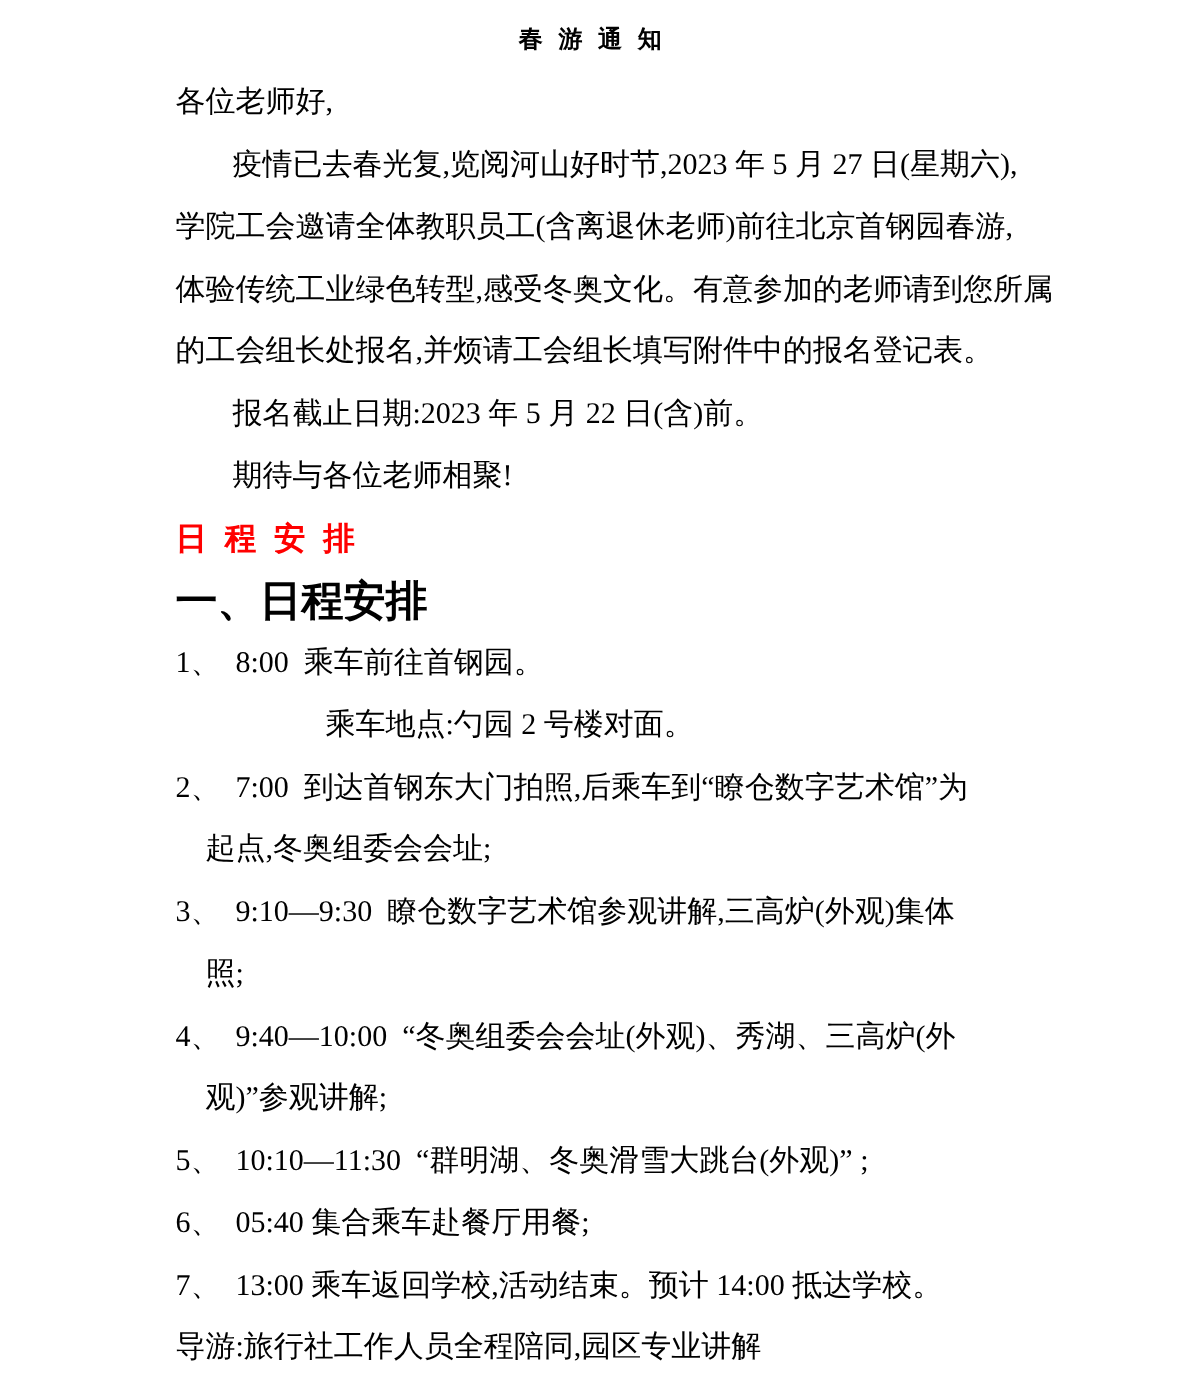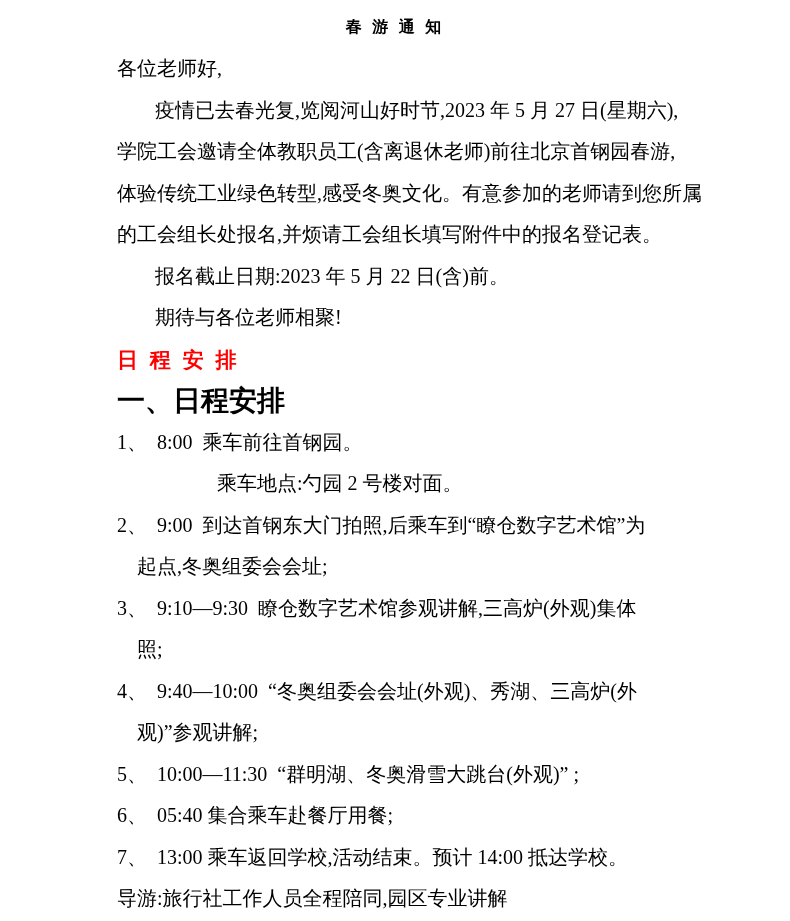--- a/index.html
+++ b/index.html
@@ -80,33 +80,33 @@
     <div class="line indent2">期待与各位老师相聚!</div>
 
     <div class="line red-heading" style="color:#FF0000;">日 程 安 排</div>
 
     <div class="line section-title">一、日程安排</div>
 
     <div class="line"><span class="num">1、</span><span>8:00  乘车前往首钢园。</span></div>
 
     <div class="line sub">乘车地点:勺园 2 号楼对面。</div>
 
-    <div class="line"><span class="num">2、</span><span>9:00  到达首钢东大门拍照,后乘车到“瞭仓数字艺术馆”为</span></div>
+    <div class="line"><span class="num">2、</span><span>7:00  到达首钢东大门拍照,后乘车到“瞭仓数字艺术馆”为</span></div>
 
     <div class="line cont">起点,冬奥组委会会址;</div>
 
     <div class="line"><span class="num">3、</span><span>9:10—9:30  瞭仓数字艺术馆参观讲解,三高炉(外观)集体</span></div>
 
     <div class="line cont">照;</div>
 
     <div class="line"><span class="num">4、</span><span>9:40—10:00  “冬奥组委会会址(外观)、秀湖、三高炉(外</span></div>
 
     <div class="line cont">观)”参观讲解;</div>
 
-    <div class="line"><span class="num">5、</span><span>10:00—11:30  “群明湖、冬奥滑雪大跳台(外观)” ;</span></div>
+    <div class="line"><span class="num">5、</span><span>10:10—11:30  “群明湖、冬奥滑雪大跳台(外观)” ;</span></div>
 
     <div class="line"><span class="num">6、</span><span>05:40 集合乘车赴餐厅用餐;</span></div>
 
     <div class="line"><span class="num">7、</span><span>13:00 乘车返回学校,活动结束。预计 14:00 抵达学校。</span></div>
 
     <div class="line">导游:旅行社工作人员全程陪同,园区专业讲解</div>
 
   </div>
 </div>
 

